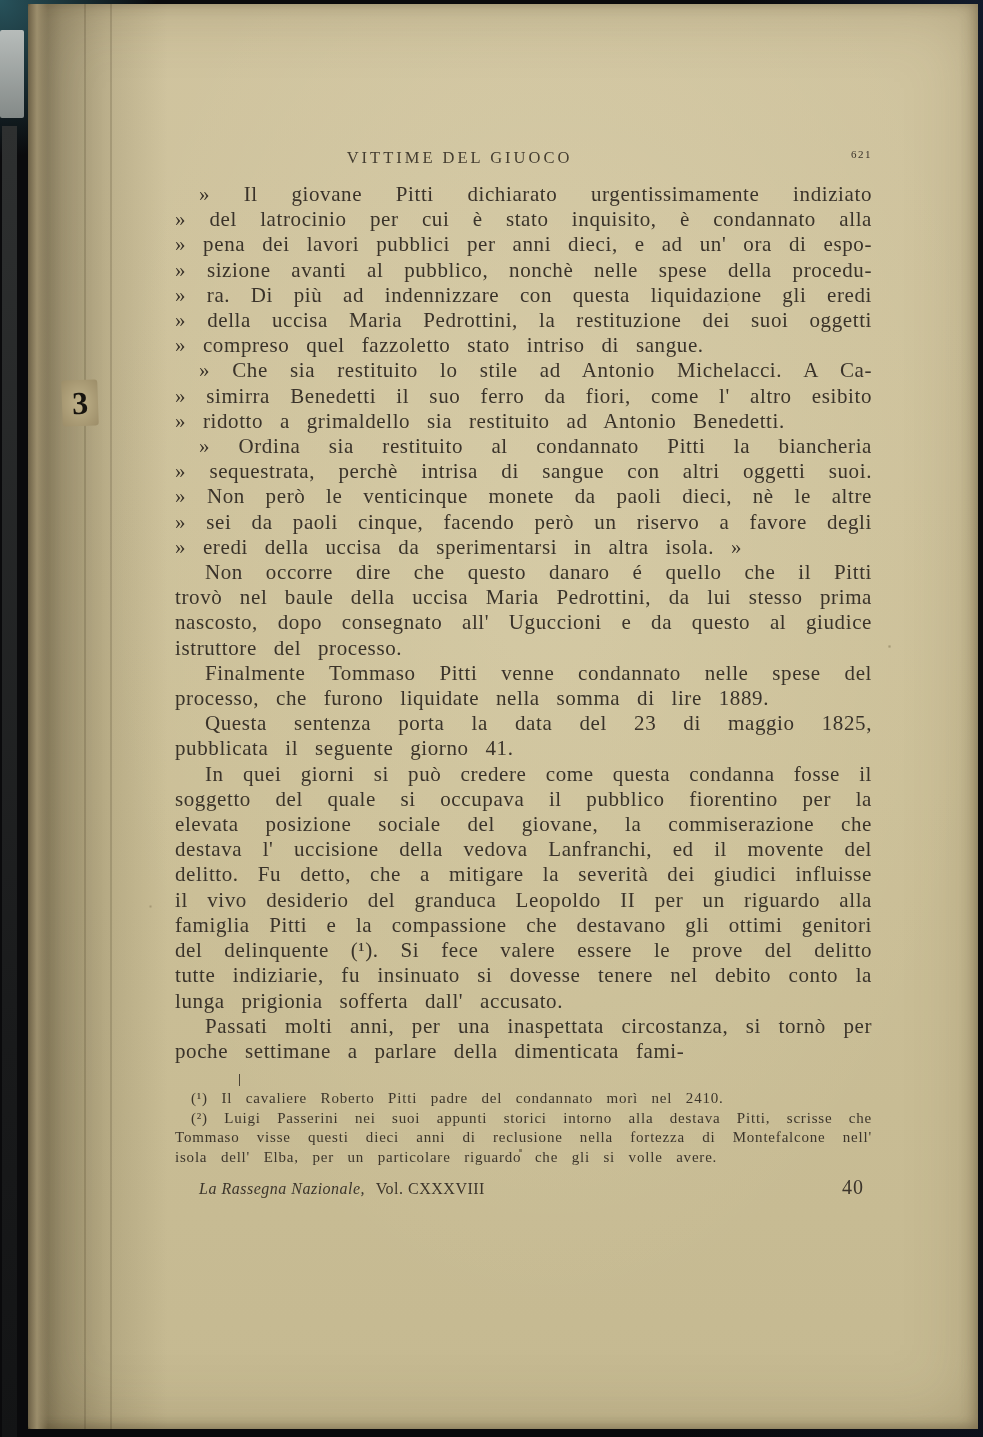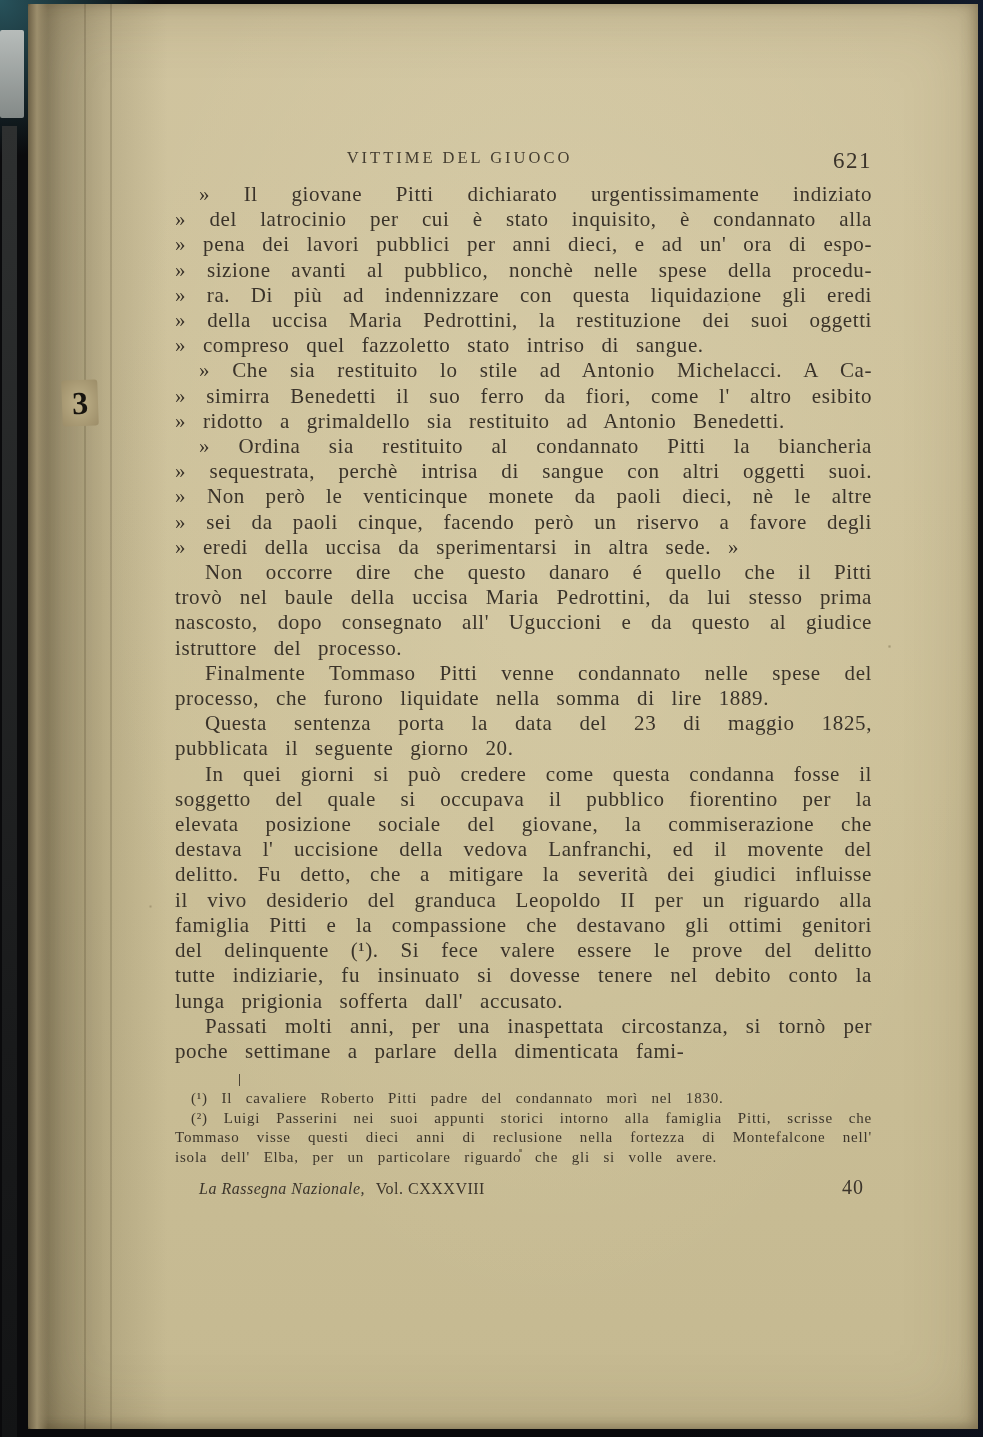--- a/index.html
+++ b/index.html
@@ -68,21 +68,21 @@
   .text-block {
     position:absolute; left:147px; top:144px; width:697px;
     color:#3a332a;
   }
   .page-header { position:relative; height:26px; }
   .header-title {
     display:block; text-align:center; transform:translateX(-64px);
     font-size:16.5px; letter-spacing:3px; color:#443d30;
   }
   .header-page-number {
-    position:absolute; right:0; top:0; font-size:23px; letter-spacing:1.5px;
+    position:absolute; right:0; top:0; font-size:11px; letter-spacing:1.5px;
   }
 
   .body-text {
     margin-top:8px;
     font-size:21px; line-height:25.2px;
     letter-spacing:0.6px; word-spacing:11px;
     text-align:justify;
   }
   .qline { text-align:justify; text-align-last:justify; }
   .qline.qend { text-align-last:left; }
@@ -135,33 +135,33 @@
         <div class="qline">» ra. Di più ad indennizzare con questa liquidazione gli eredi</div>
         <div class="qline">» della uccisa Maria Pedrottini, la restituzione dei suoi oggetti</div>
         <div class="qline qend">» compreso quel fazzoletto stato intriso di sangue.</div>
         <div class="qline qindent">» Che sia restituito lo stile ad Antonio Michelacci. A Ca-</div>
         <div class="qline">» simirra Benedetti il suo ferro da fiori, come l' altro esibito</div>
         <div class="qline qend">» ridotto a grimaldello sia restituito ad Antonio Benedetti.</div>
         <div class="qline qindent">» Ordina sia restituito al condannato Pitti la biancheria</div>
         <div class="qline">» sequestrata, perchè intrisa di sangue con altri oggetti suoi.</div>
         <div class="qline">» Non però le venticinque monete da paoli dieci, nè le altre</div>
         <div class="qline">» sei da paoli cinque, facendo però un riservo a favore degli</div>
-        <div class="qline qend">» eredi della uccisa da sperimentarsi in altra sede. »</div>
+        <div class="qline qend">» eredi della uccisa da sperimentarsi in altra isola. »</div>
 
         <p class="para">Non occorre dire che questo danaro é quello che il Pitti trovò nel baule della uccisa Maria Pedrottini, da lui stesso prima nascosto, dopo consegnato all' Uguccioni e da questo al giudice istruttore del processo.</p>
         <p class="para">Finalmente Tommaso Pitti venne condannato nelle spese del processo, che furono liquidate nella somma di lire 1889.</p>
-        <p class="para">Questa sentenza porta la data del 23 di maggio 1825, pubblicata il seguente giorno 20.</p>
+        <p class="para">Questa sentenza porta la data del 23 di maggio 1825, pubblicata il seguente giorno 41.</p>
         <p class="para">In quei giorni si può credere come questa condanna fosse il soggetto del quale si occupava il pubblico fiorentino per la elevata posizione sociale del giovane, la commiserazione che destava l' uccisione della vedova Lanfranchi, ed il movente del delitto. Fu detto, che a mitigare la severità dei giudici influisse il vivo desiderio del granduca Leopoldo II per un riguardo alla famiglia Pitti e la compassione che destavano gli ottimi genitori del delinquente (¹). Si fece valere essere le prove del delitto tutte indiziarie, fu insinuato si dovesse tenere nel debito conto la lunga prigionia sofferta dall' accusato.</p>
         <p class="para">Passati molti anni, per una inaspettata circostanza, si tornò per poche settimane a parlare della dimenticata fami-</p>
       </div>
 
       <div class="fn-tick"></div>
       <div class="footnotes">
-        <p class="footnote">(¹) Il cavaliere Roberto Pitti padre del condannato morì nel 1830.</p>
-        <p class="footnote">(²) Luigi Passerini nei suoi appunti storici intorno alla famiglia Pitti, scrisse che Tommaso visse questi dieci anni di reclusione nella fortezza di Montefalcone nell' isola dell' Elba, per un particolare riguardo che gli si volle avere.</p>
+        <p class="footnote">(¹) Il cavaliere Roberto Pitti padre del condannato morì nel 2410.</p>
+        <p class="footnote">(²) Luigi Passerini nei suoi appunti storici intorno alla destava Pitti, scrisse che Tommaso visse questi dieci anni di reclusione nella fortezza di Montefalcone nell' isola dell' Elba, per un particolare riguardo che gli si volle avere.</p>
       </div>
 
       <div class="page-footer">
         <span>
           <span class="journal-title">La Rassegna Nazionale,</span>
           <span class="volume-label">Vol. CXXXVIII</span>
         </span>
         <span class="signature-number">40</span>
       </div>
 

